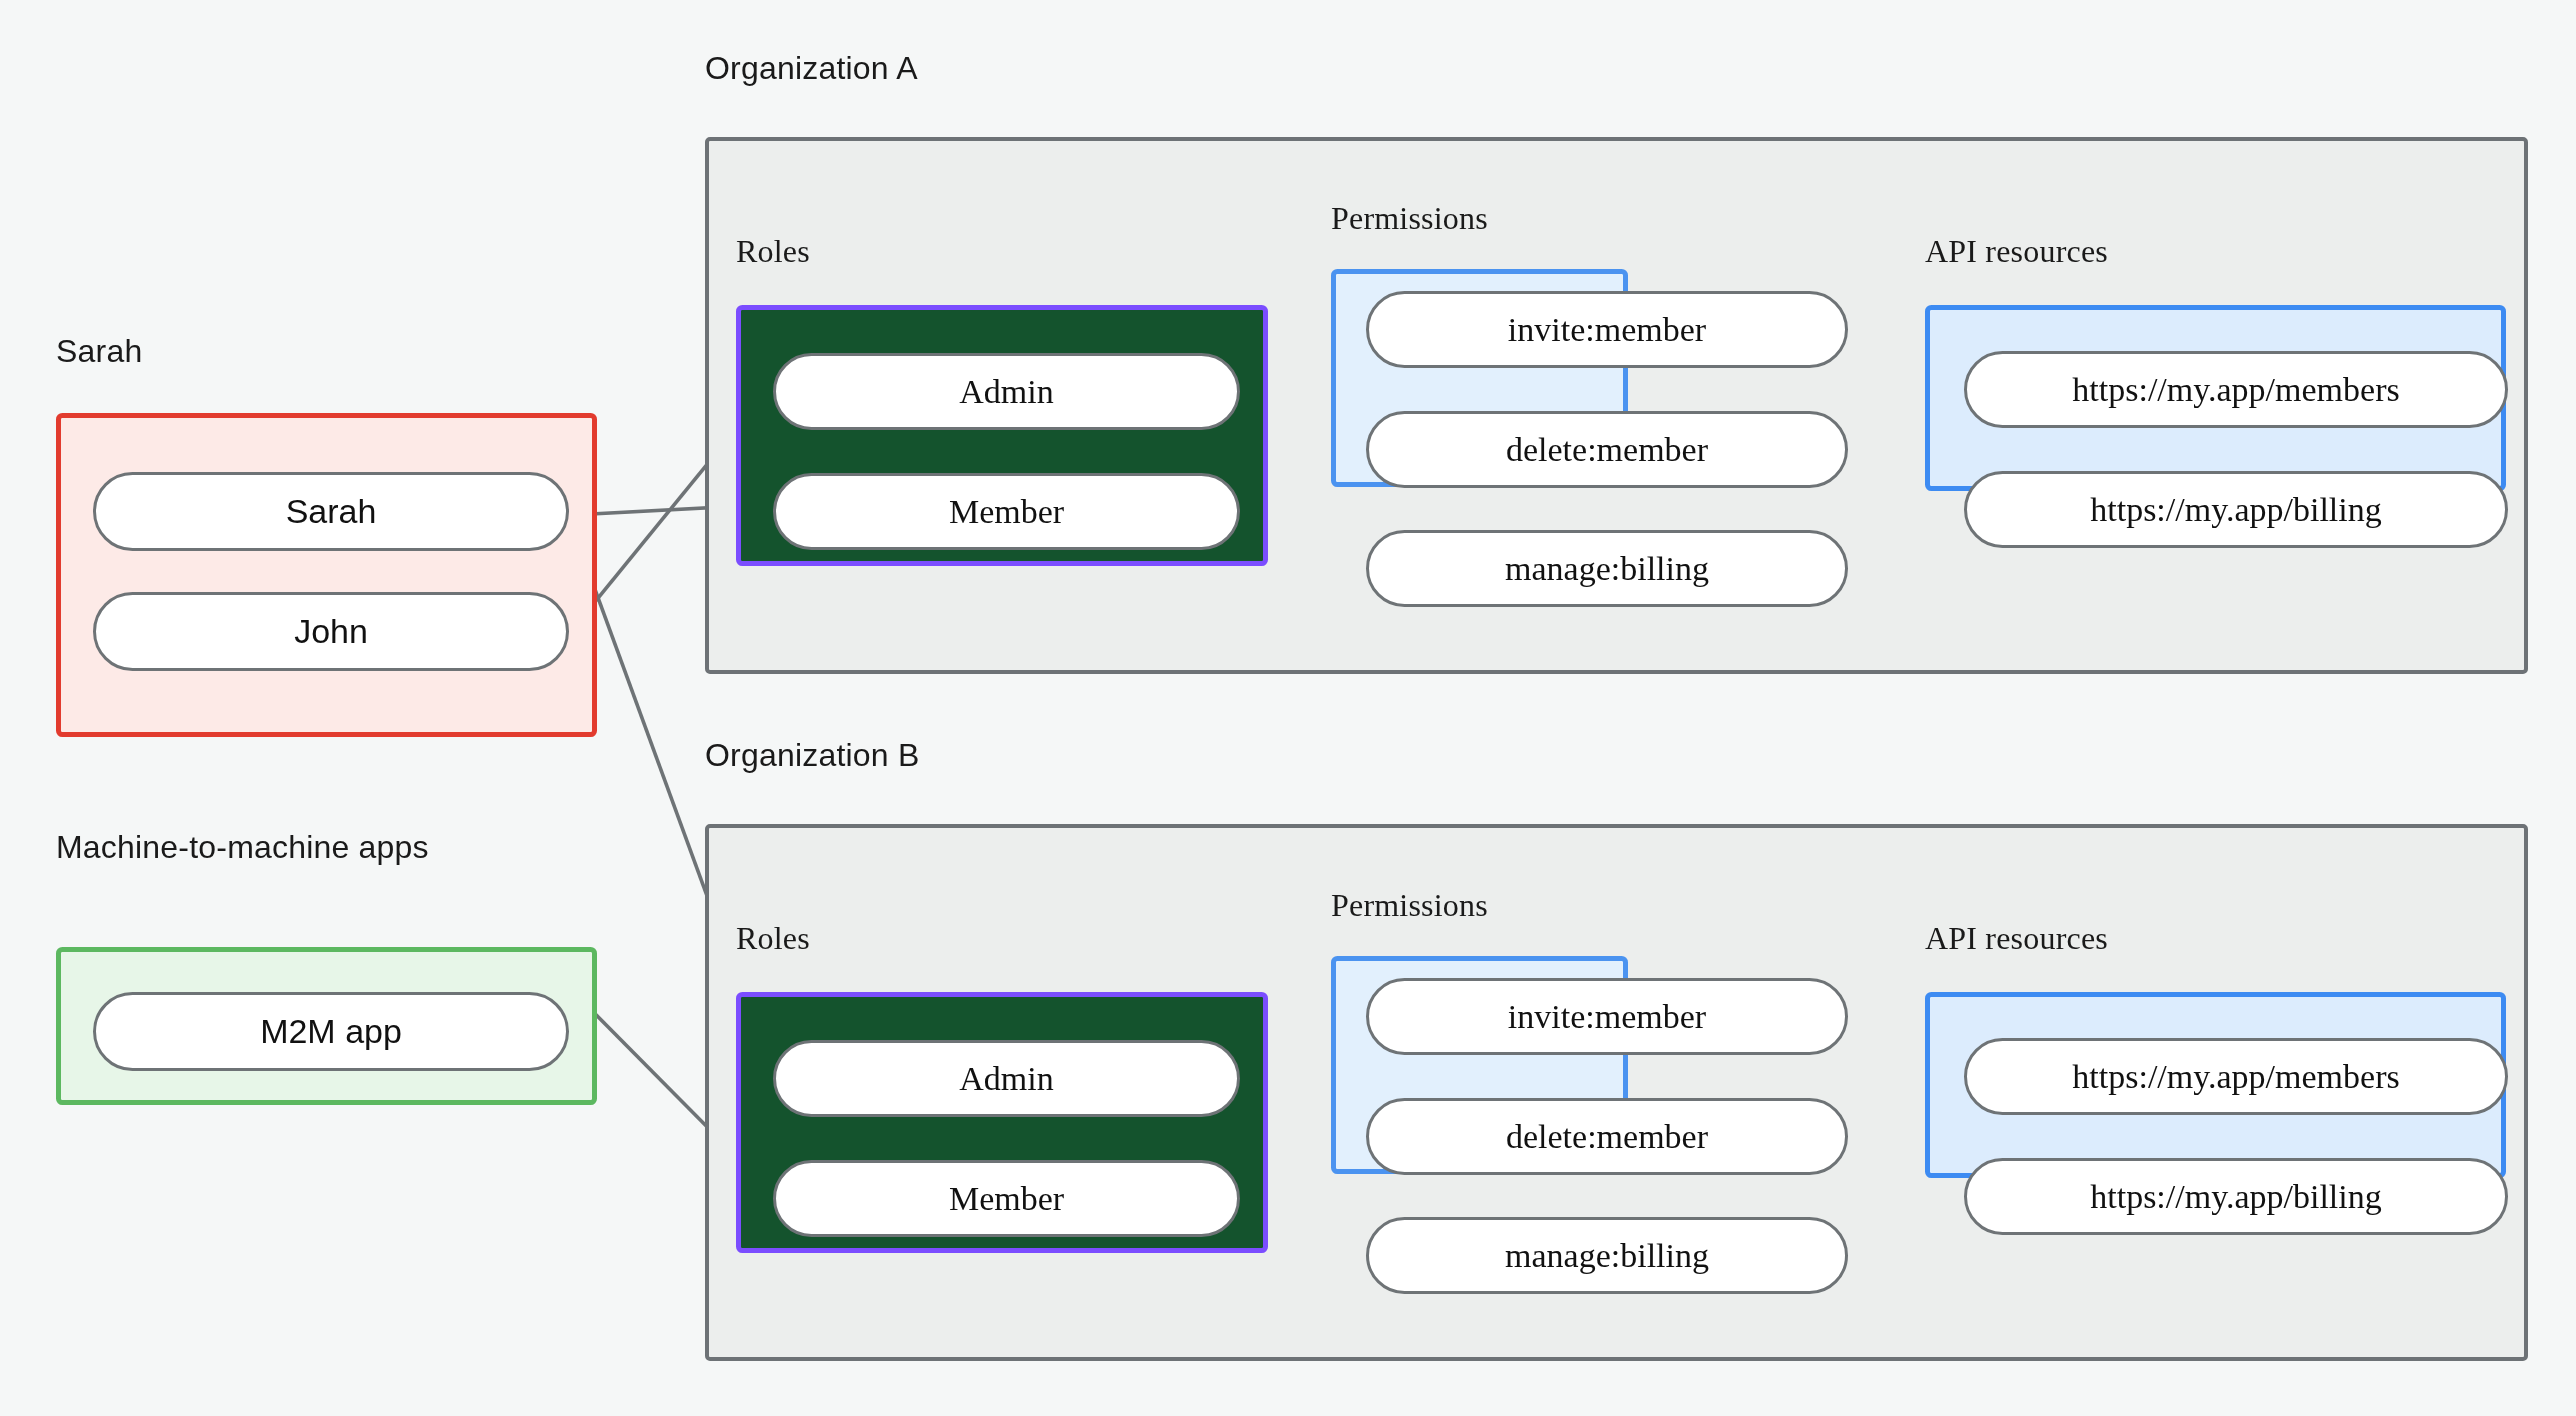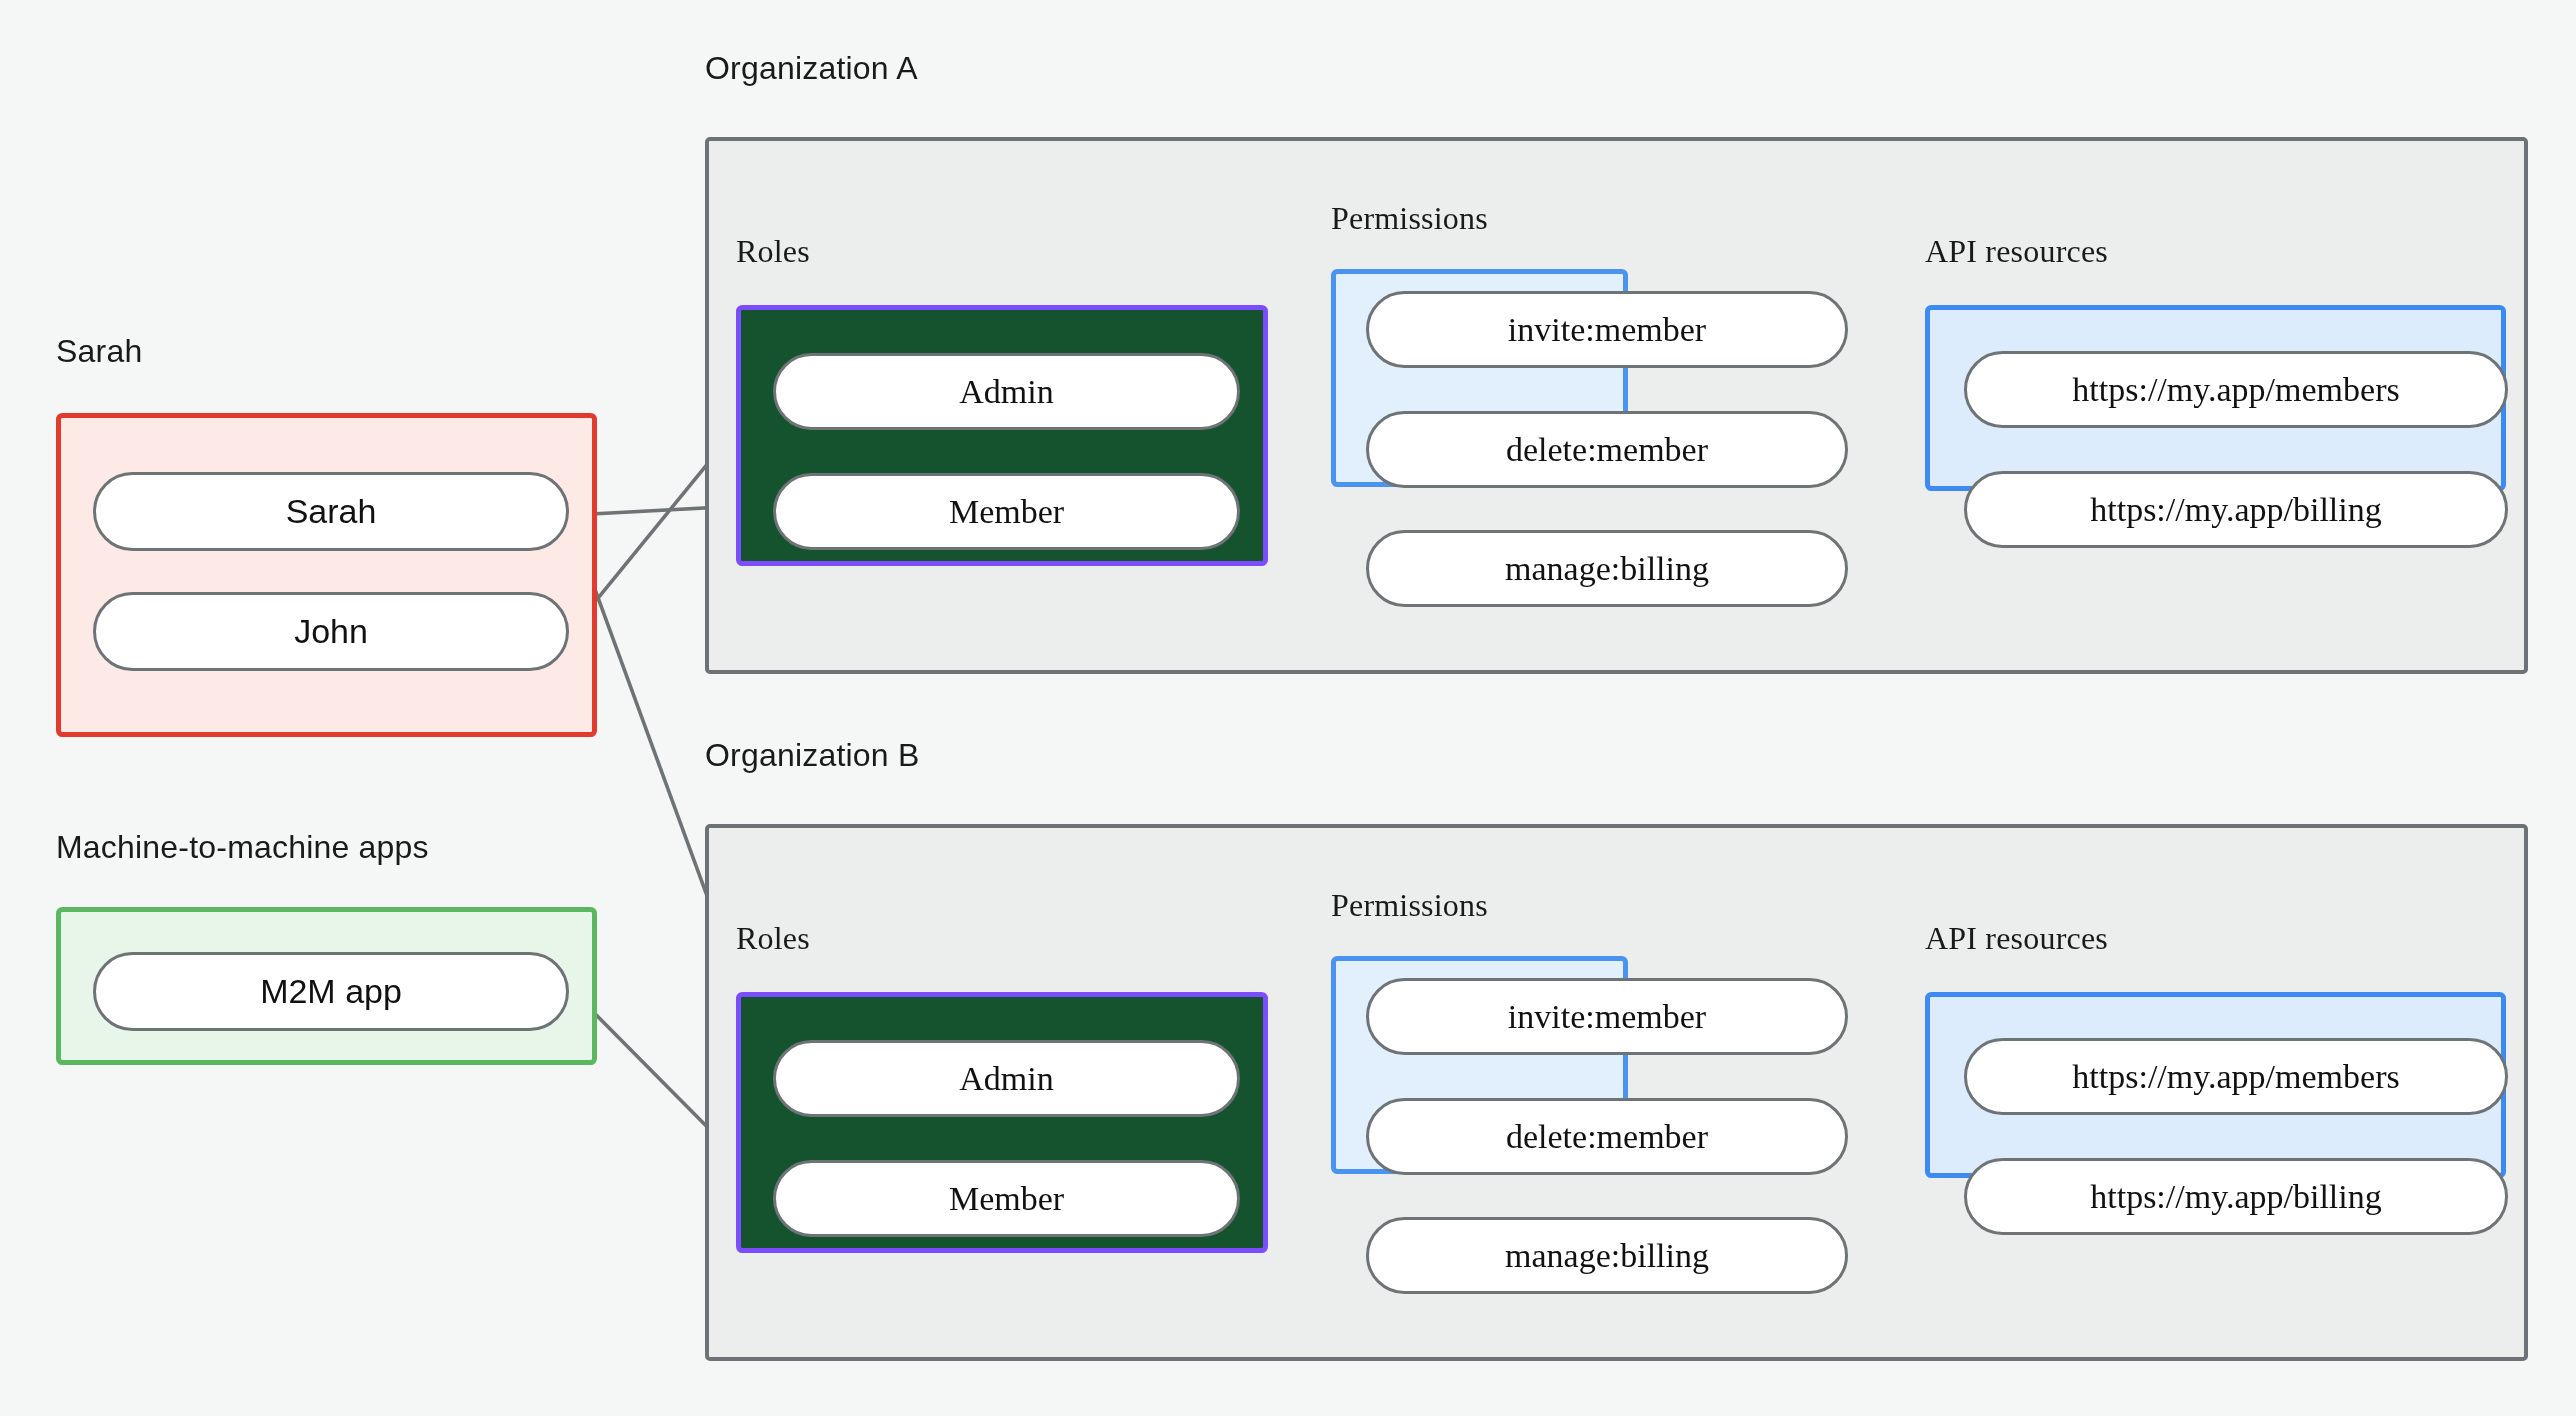--- a/index.html
+++ b/index.html
@@ -36,20 +36,21 @@
     border-radius: 5px;
     font-family: Liberation Serif, serif;
   }
   .box-users {
     background: #fdeae7;
     border: 5.4px solid #e23b2e;
   }
   .box-m2m {
     background: #e7f6e8;
     border: 5.4px solid #5cb860;
+    margin-top: 40px;
   }
   .box-roles {
     background: #14532d;
     border: 5.4px solid #7b4dff;
   }
   .box-perms {
     background: #e2f0fd;
     border: 5.4px solid #4b93f0;
   }
   .box-apis {

